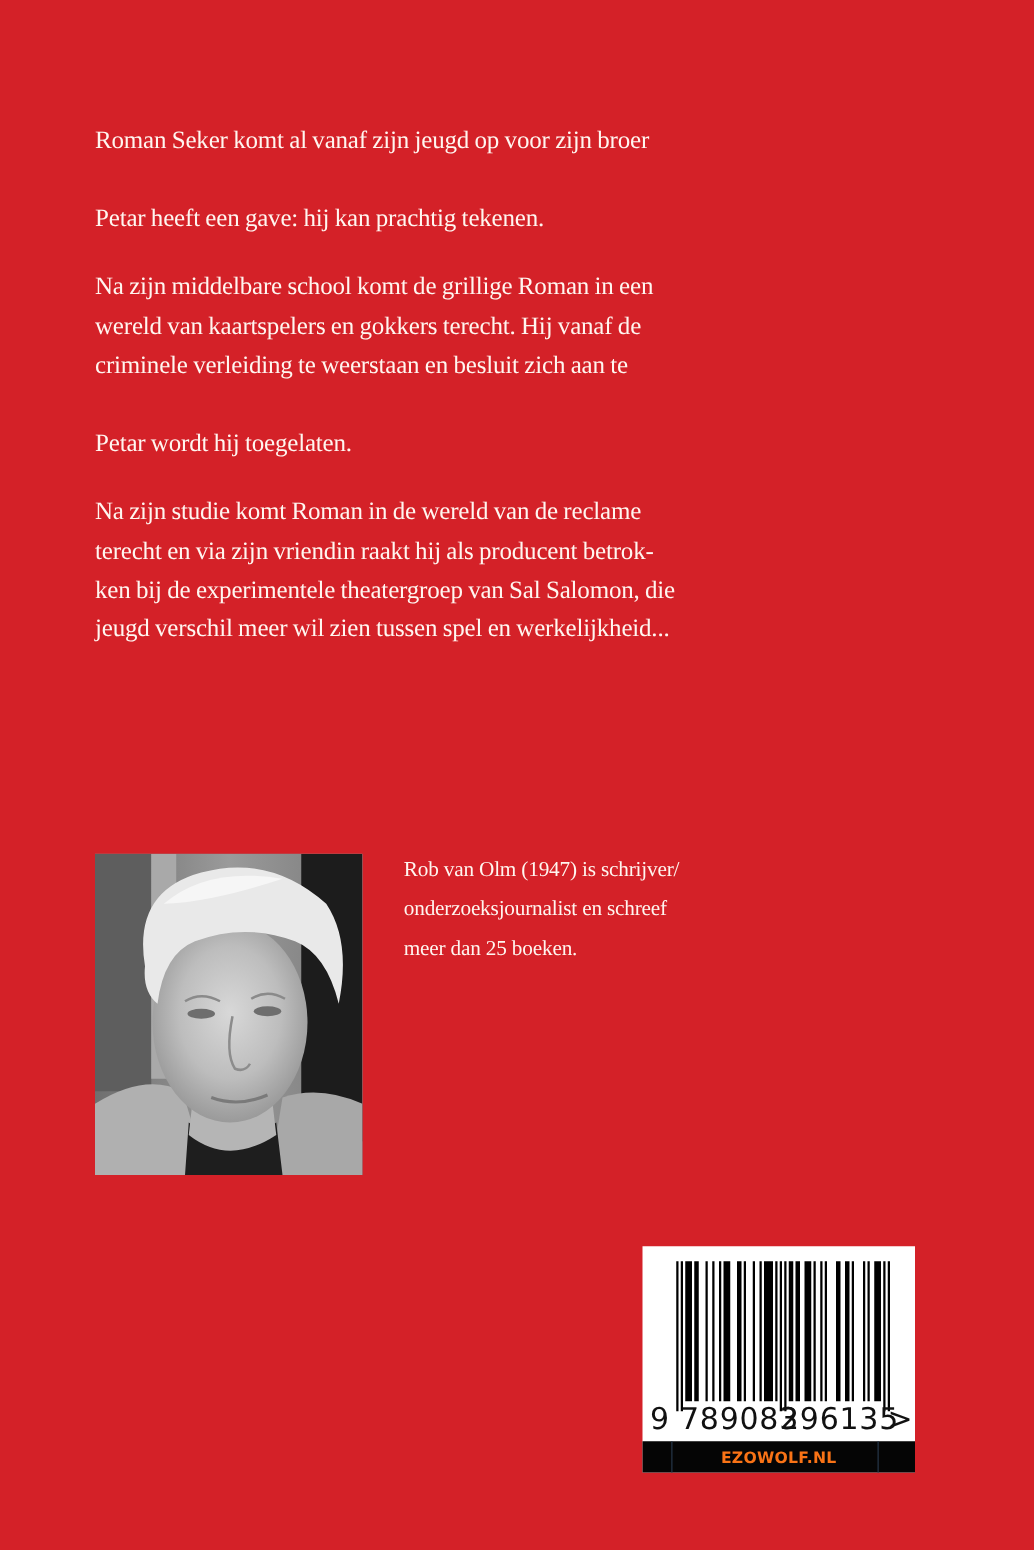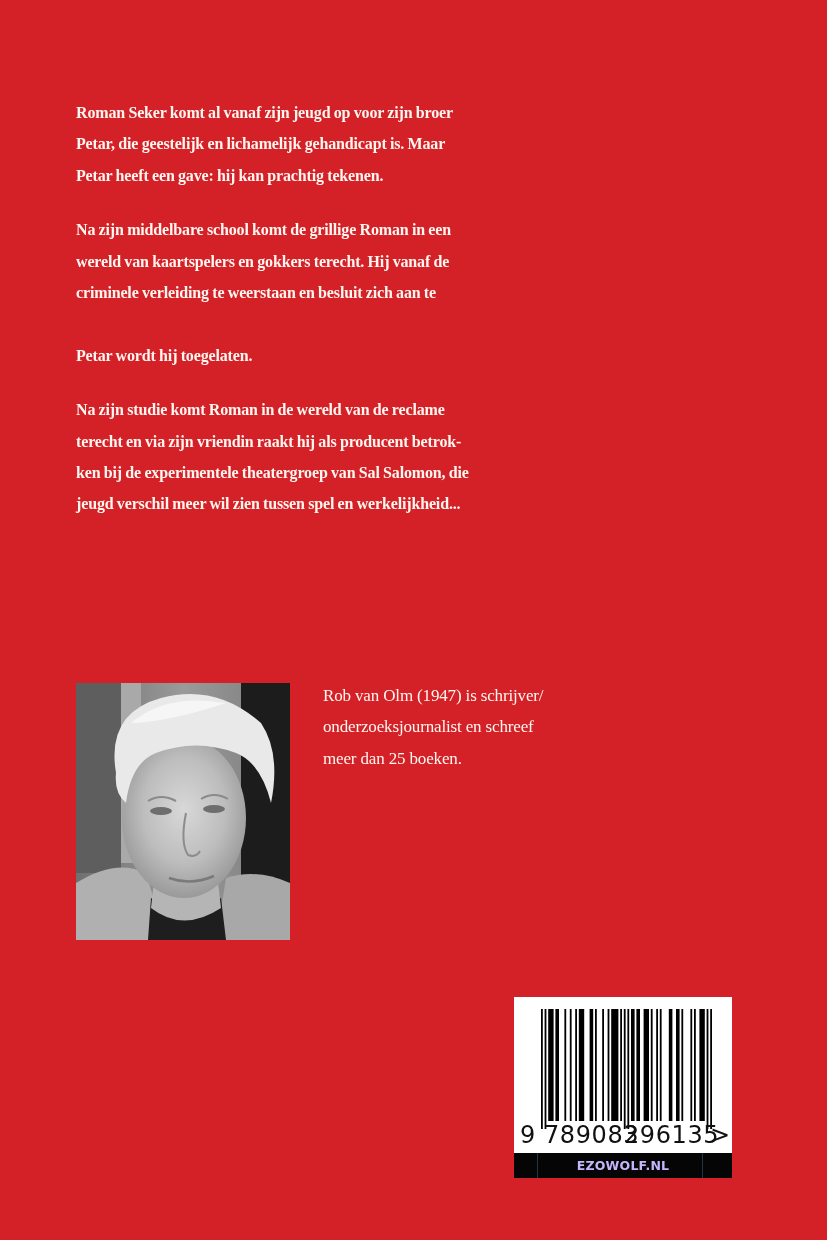--- a/index.html
+++ b/index.html
@@ -16,25 +16,24 @@
       color: #FFF6F0;
     }
     .blurb {
       position: absolute;
       left: 76px;
       top: 97px;
       width: 640px;
     }
     .blurb p {
       margin: 0 0 23px 0;
-      font-size: 16px;
+      font-size: 20px;
       line-height: 31.4px;
       letter-spacing: -0.15px;
       word-spacing: -0.5px;
-      font-weight: bold;
     }
     .author-photo {
       position: absolute;
       left: 76px;
       top: 683px;
       width: 214px;
       height: 257px;
       overflow: hidden;
       background: #888;
     }
@@ -82,21 +81,21 @@
       top: 0;
       line-height: 30px;
     }
     .publisher-strip {
       position: absolute;
       left: 0;
       bottom: 0;
       width: 218px;
       height: 25px;
       background: #050505;
-      color: #c4b5fd;
+      color: #f97316;
       font-family: "DejaVu Sans", "Liberation Sans", sans-serif;
       font-weight: bold;
       font-size: 12.5px;
       letter-spacing: 0.2px;
       text-align: center;
       line-height: 25px;
     }
     .publisher-strip .divider {
       position: absolute;
       top: 0;
@@ -104,21 +103,21 @@
       height: 25px;
       background: #243447;
     }
   </style>
 </head>
 <body>
 
 <div class="blurb">
   <p>
     <span>Roman Seker komt al vanaf zijn jeugd op voor zijn broer</span><br>
-    <span>Petar, die geestelijk en lichamelijk gehandicapt is. Maar</span><br>
+    <br>
     <span>Petar heeft een gave: hij kan prachtig tekenen.</span>
   </p>
   <p>
     <span>Na zijn middelbare school komt de grillige Roman in een</span><br>
     <span>wereld van kaartspelers en gokkers terecht. Hij vanaf de</span><br>
     <span>criminele verleiding te weerstaan en besluit zich aan te</span><br>
     <br>
     <span>Petar wordt hij toegelaten.</span>
   </p>
   <p>

